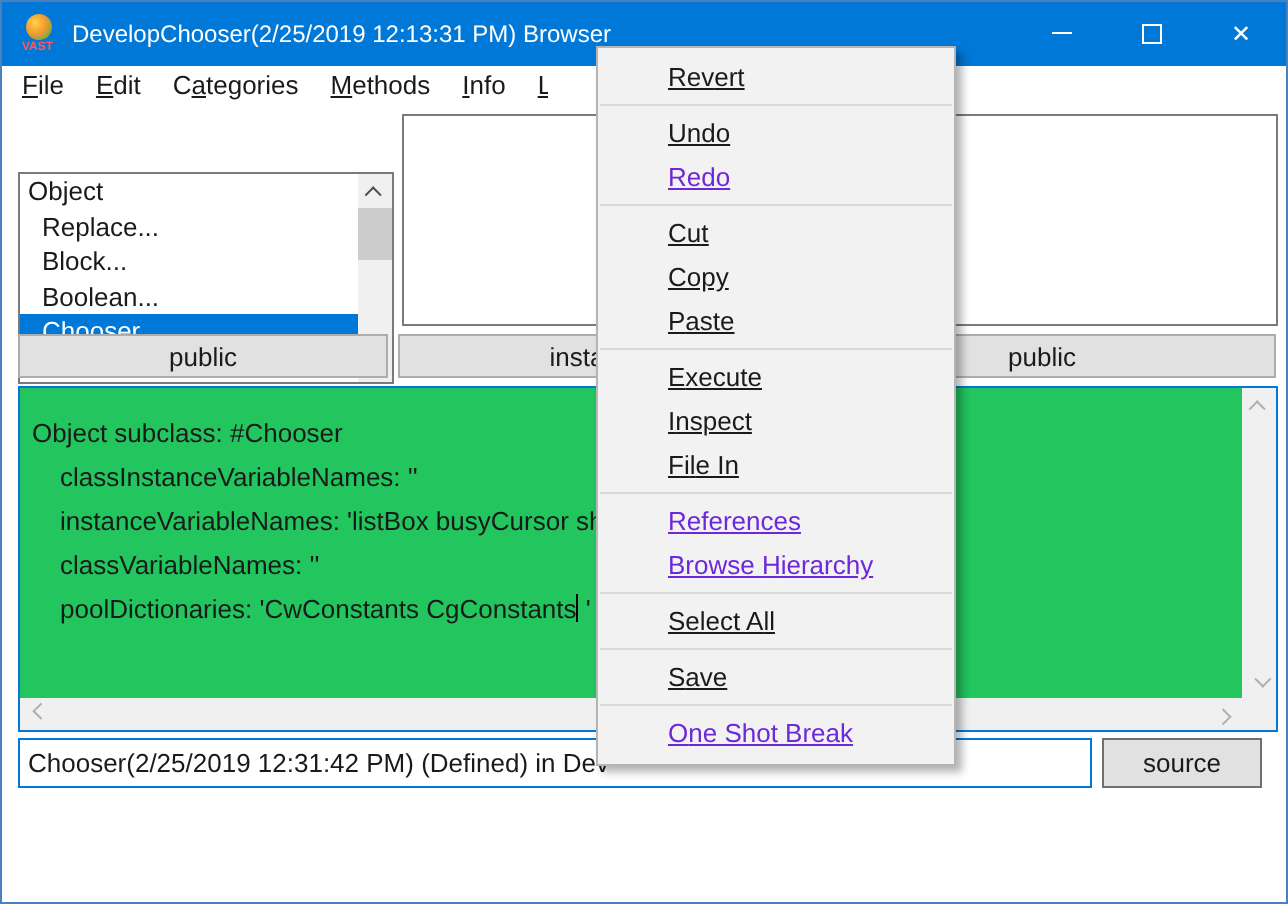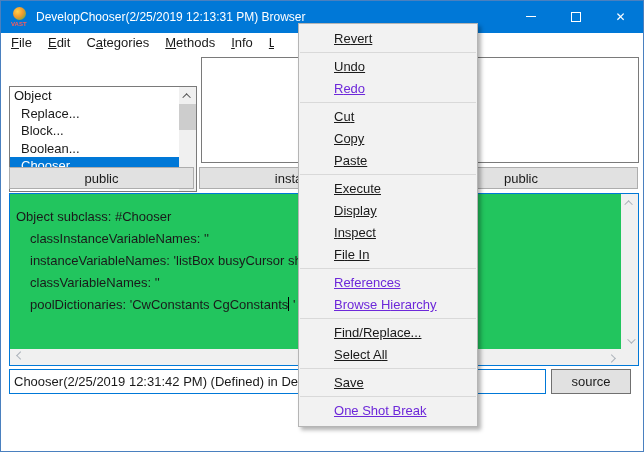--- a/index.html
+++ b/index.html
@@ -183,28 +183,26 @@
       <div class="menu-item">Re<u>v</u>ert</div>
       <div class="menu-sep"></div>
       <div class="menu-item"><u>U</u>ndo</div>
       <div class="menu-item disabled"><u>R</u>edo</div>
       <div class="menu-sep"></div>
       <div class="menu-item">Cu<u>t</u></div>
       <div class="menu-item"><u>C</u>opy</div>
       <div class="menu-item"><u>P</u>aste</div>
       <div class="menu-sep"></div>
       <div class="menu-item"><u>E</u>xecute</div>
-      <div class="menu-item"><u>D</u>isplay</div>
       <div class="menu-item"><u>I</u>nspect</div>
       <div class="menu-item">Fi<u>l</u>e In</div>
       <div class="menu-sep"></div>
       <div class="menu-item disabled">References</div>
       <div class="menu-item disabled">Browse <u>H</u>ierarchy</div>
       <div class="menu-sep"></div>
-      <div class="menu-item"><u>F</u>ind/Replace...</div>
       <div class="menu-item">Select <u>A</u>ll</div>
       <div class="menu-sep"></div>
       <div class="menu-item"><u>S</u>ave</div>
       <div class="menu-sep"></div>
       <div class="menu-item disabled"><u>O</u>ne Shot Break</div>
     </div>
 
 </div>
 
 </body></html>

